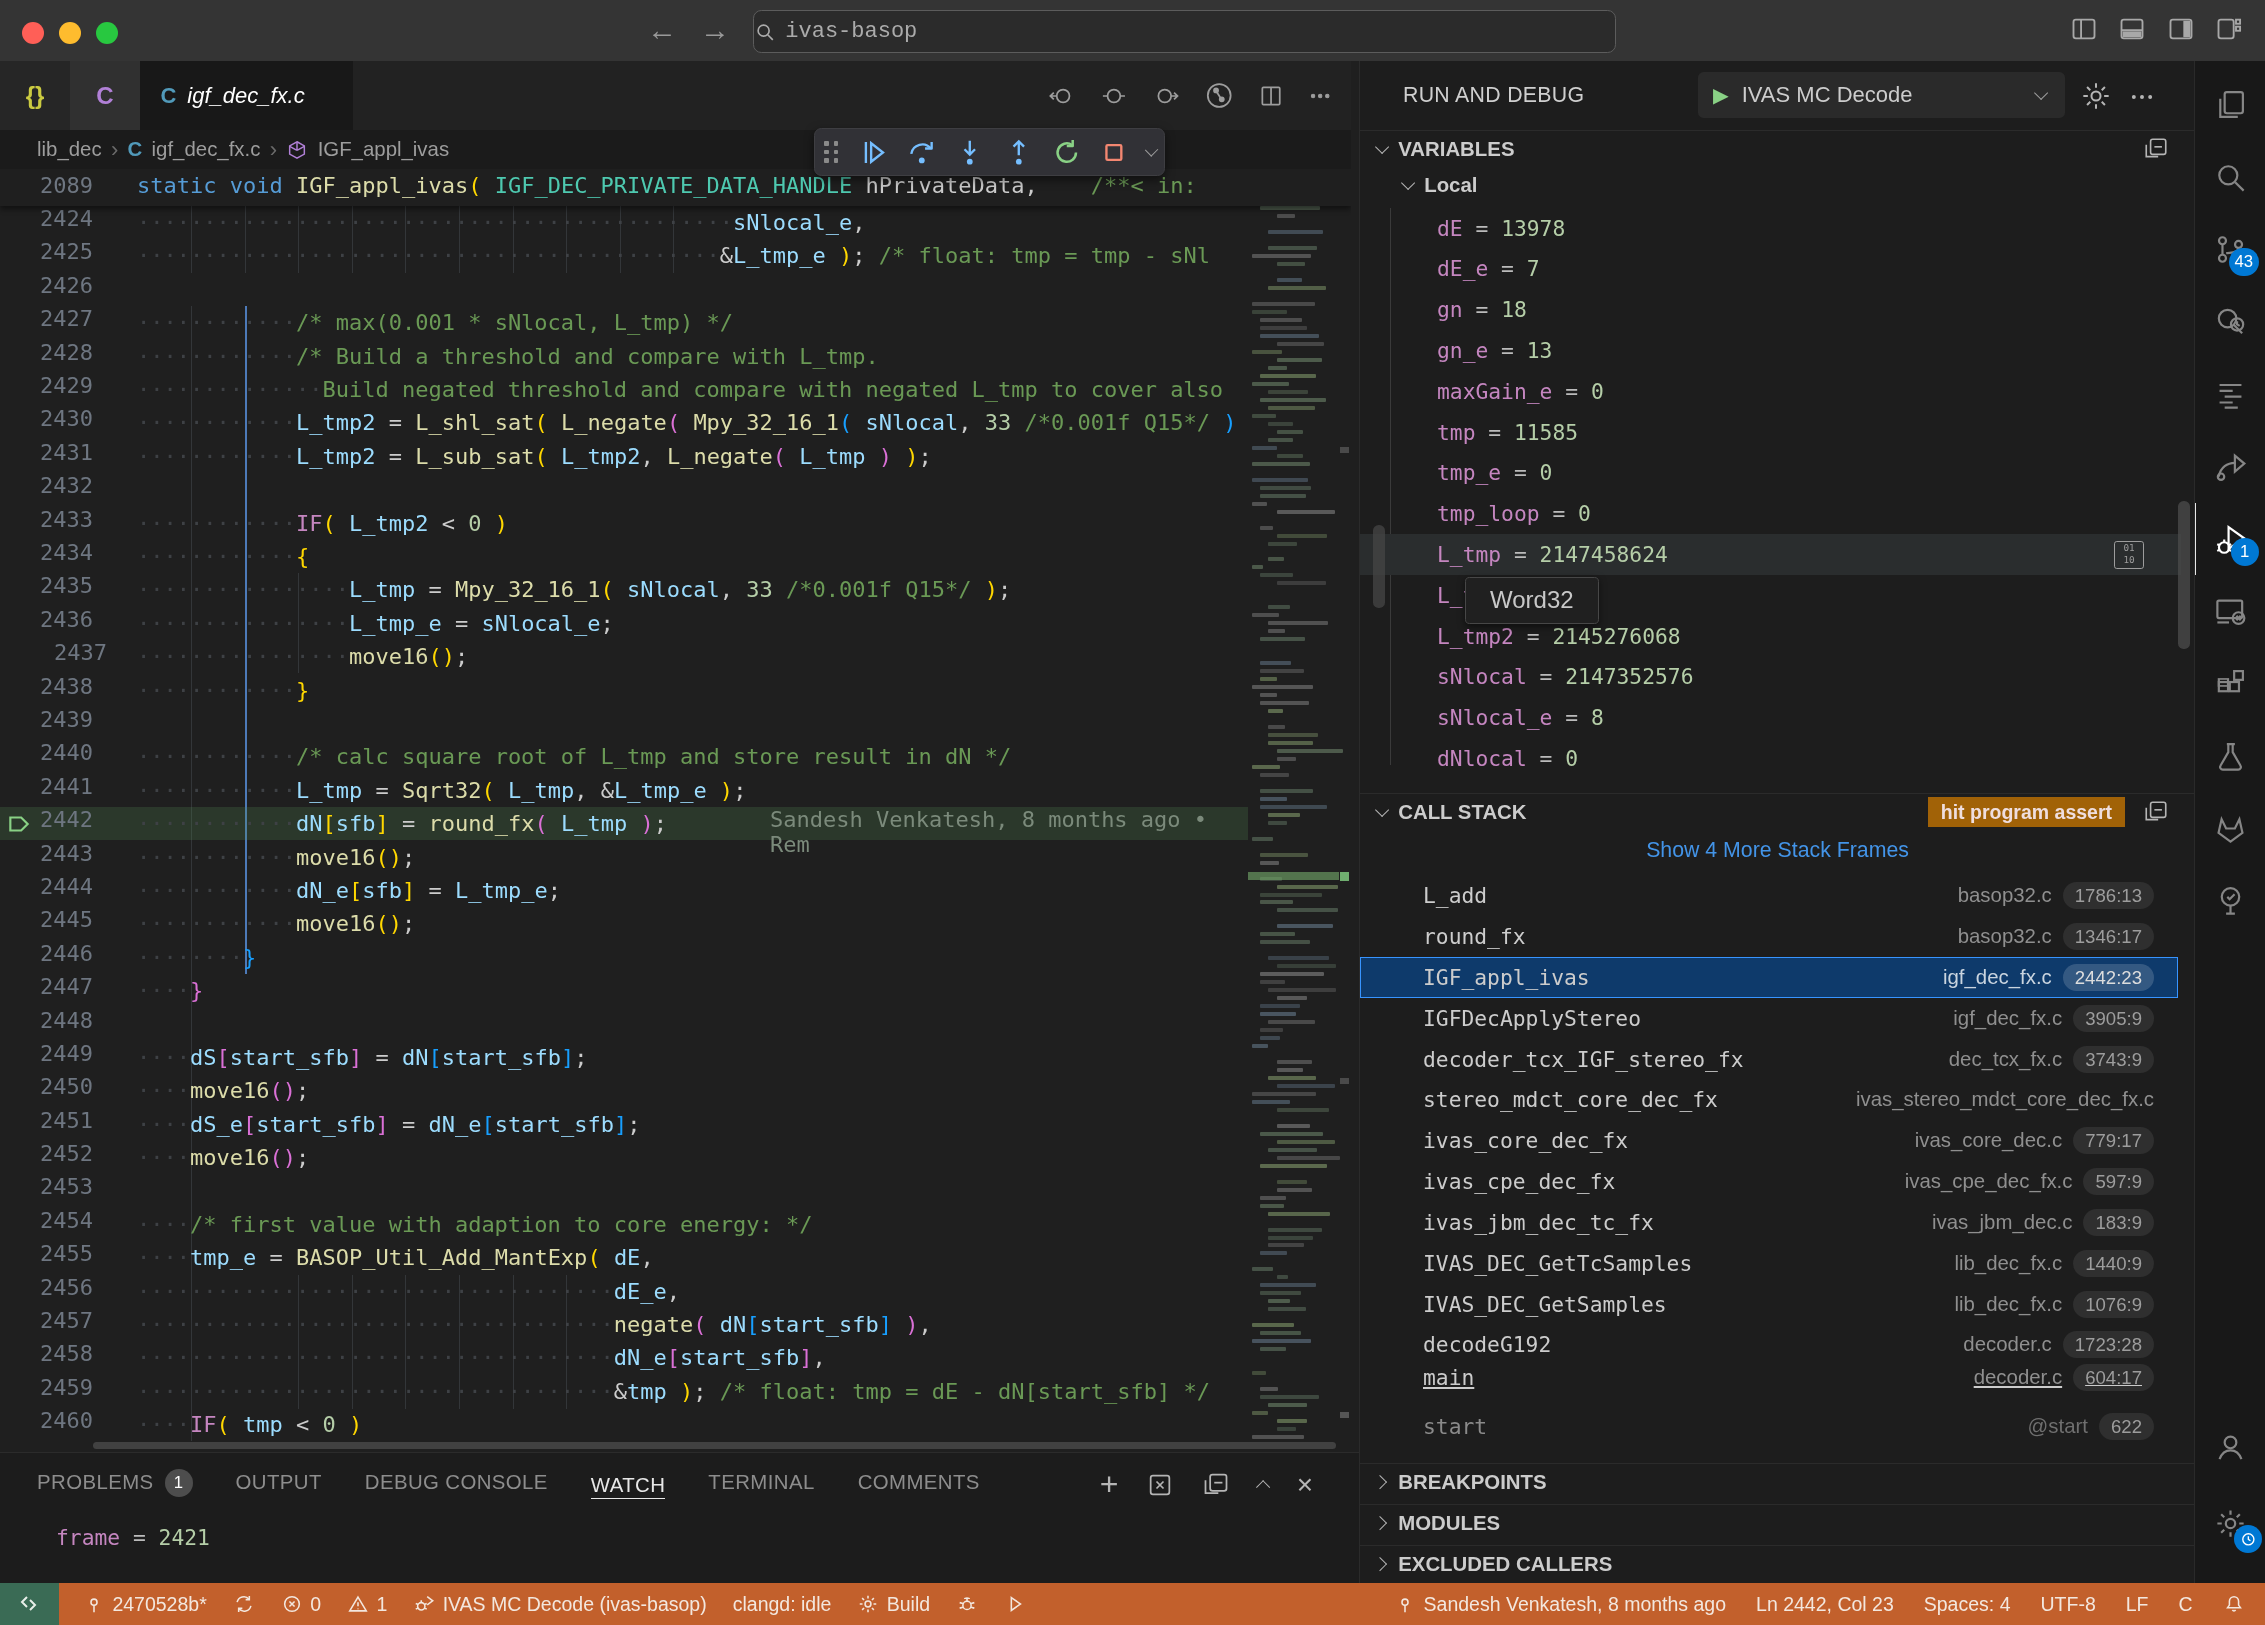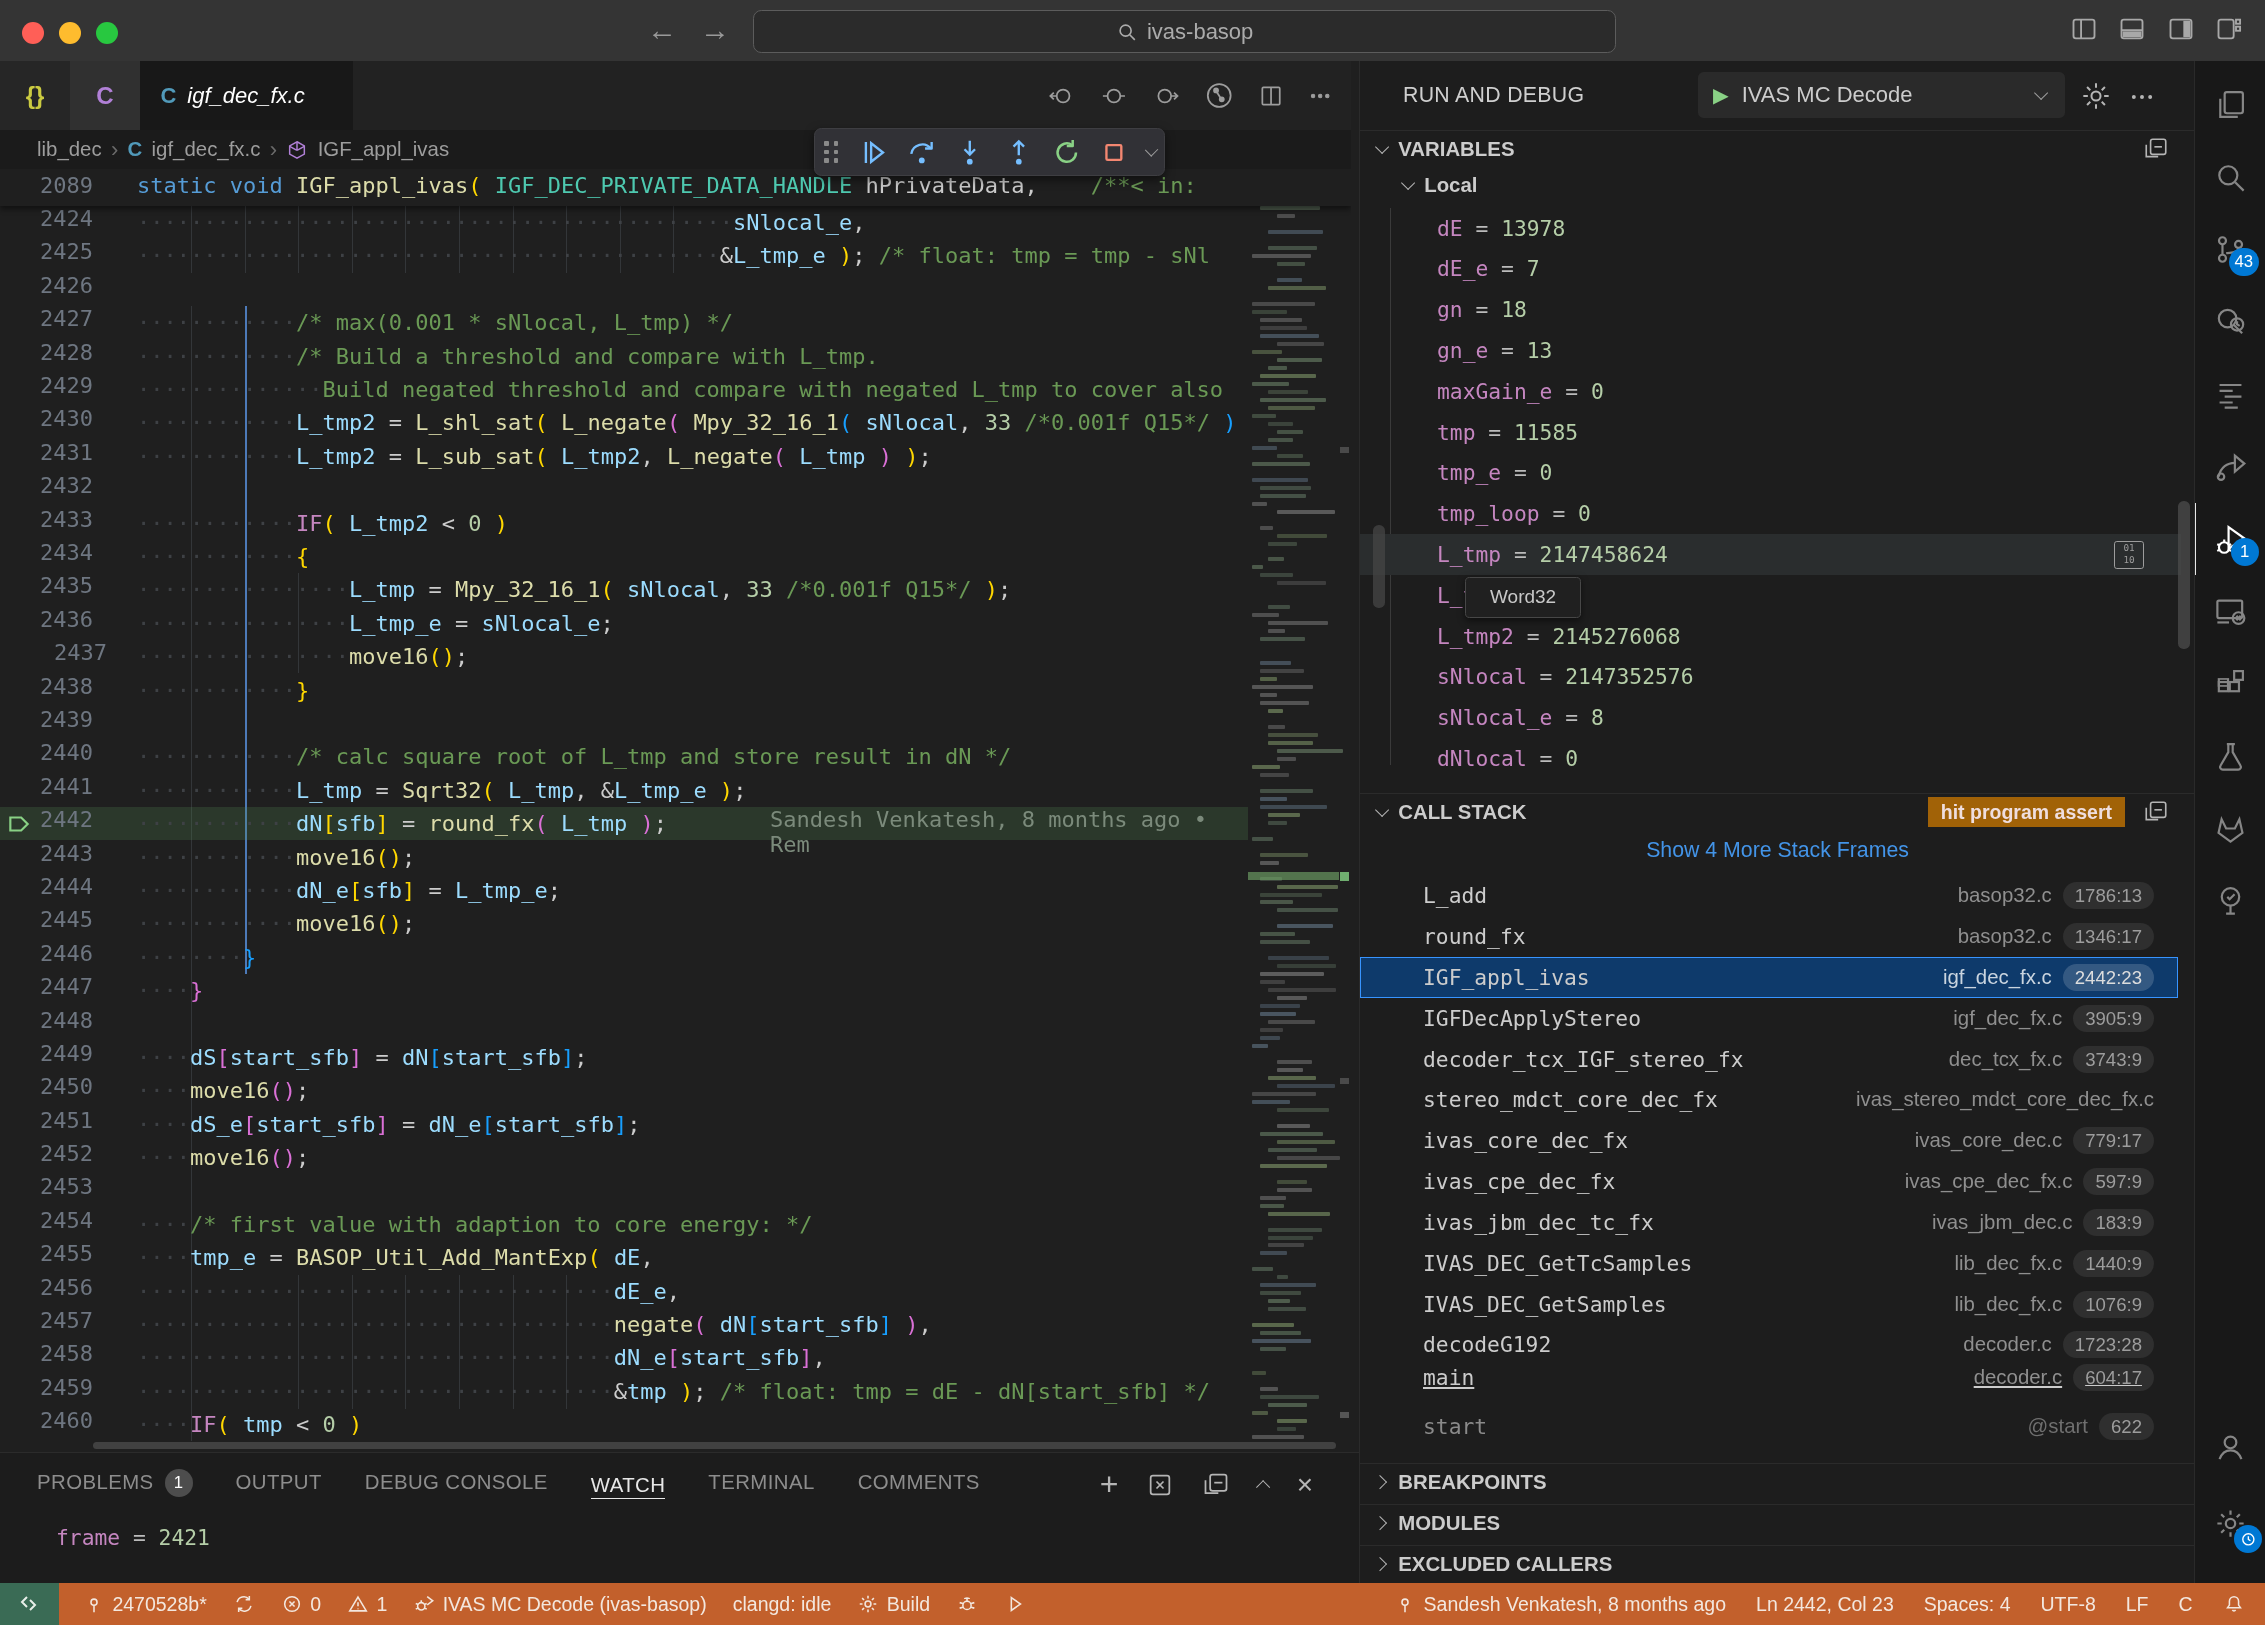--- a/index.html
+++ b/index.html
@@ -7,21 +7,21 @@
               font-family:"Liberation Sans", sans-serif; color:#cccccc; }
   .mono { font-family:"DejaVu Sans Mono", monospace; }
   .abs { position:absolute; }
 
   
   #titlebar { position:absolute; left:0; top:0; width:2265px; height:61px; background:#343434; }
   .tl { position:absolute; top:22px; width:22px; height:22px; border-radius:50%; }
   .nav-arrow { position:absolute; top:13px; font-size:30px; color:#9a9a9a; }
   #searchbox { position:absolute; left:753px; top:10.2px; width:863px; height:43px;
                background:#2b2b2b; border:0.9px solid #5c5c5c; border-radius:8.3px;
-               display:flex; align-items:center; justify-content:center; color:#ababab; font-size:22px; gap:9.3px; }
+               display:flex; align-items:center; color:#ababab; font-size:22px; gap:9.3px;font-family:Liberation Mono, monospace; }
   .layout-icons { position:absolute; right:22px; top:15px; display:flex; gap:20.4px; }
   .layout-icons svg { stroke:#a8a8a8; }
 
   
   #tabbar { position:absolute; left:0; top:61px; width:1351px; height:69px; background:#222222; display:flex; }
   .minitab { width:70px; height:69px; display:flex; align-items:center; justify-content:center;
              font-size:24px; font-weight:bold; }
   #tab-active { width:213px; height:69px; background:#181818; display:flex; align-items:center;
                 gap:11px; padding-left:20.4px; font-size:22px; color:#ffffff; font-style:italic; }
   .editor-actions { position:absolute; left:1048px; top:61px; width:303px; height:69px;
@@ -83,21 +83,21 @@
   .stack-name { margin-left:63px; color:#cccccc; white-space:pre; }
   .stack-right { margin-left:auto; display:flex; align-items:center; gap:11px; padding-right:24px; }
   .stack-file { color:#8f8f8f; font-size:20.4px; }
   .stack-badge { background:#2f2f2f; color:#9d9d9d; font-size:18.6px; border-radius:15px; padding:2.8px 12px; }
   .stack-sel { background:#0e3a6b; outline:1.9px solid #3794ff; outline-offset:-1.9px; }
   .stack-sel .stack-file { color:#c9d4df; }
   .stack-sel .stack-badge { background:rgba(255,255,255,.16); color:#dddddd; }
   #assert-badge { background:#a16207; color:#efdede; font-size:19.5px; font-weight:bold; padding:3.7px 13px; border-radius:0; }
   #more-frames { position:absolute; left:0; width:835px; text-align:center; color:#4394e8; font-size:21.3px; }
   #word-tooltip { position:absolute; left:105px; top:0; background:#202020; border:0.9px solid #474747;
-                  border-radius:4.6px; padding:8.3px 24px; font-size:19px; color:#c8c8c8; z-index:9; box-shadow:0 2.8px 7.4px rgba(0,0,0,.5); }
+                  border-radius:4.6px; padding:8.3px 24px; font-size:24px; color:#c8c8c8; z-index:9; box-shadow:0 2.8px 7.4px rgba(0,0,0,.5); }
   .collapse-icon { position:absolute; right:26px; }
   #panel-scroll { position:absolute; right:3.7px; width:12px; background:#4a4a4a; border-radius:5.6px; opacity:.8; }
   #vars-scroll { position:absolute; left:13px; width:12px; background:#464646; border-radius:5.6px; opacity:.75; }
   .bin-icon { position:absolute; right:37px; top:6.5px; width:30px; height:28px; border:1.4px solid #9d9d9d; border-radius:2.8px;
               font-size:9.3px; line-height:12px; text-align:center; color:#9d9d9d; font-family:"DejaVu Sans Mono",monospace; }
 
   
   #activitybar { position:absolute; left:2194px; top:61px; width:71px; height:1522px; background:#181818; border-left:0.9px solid #2a2a2a; }
   .act-item { position:absolute; left:0; width:71px; height:72px; display:flex; align-items:center; justify-content:center; color:#868686; }
   .act-item.active { color:#ffffff; border-left:1.9px solid #e7e7e7; }

